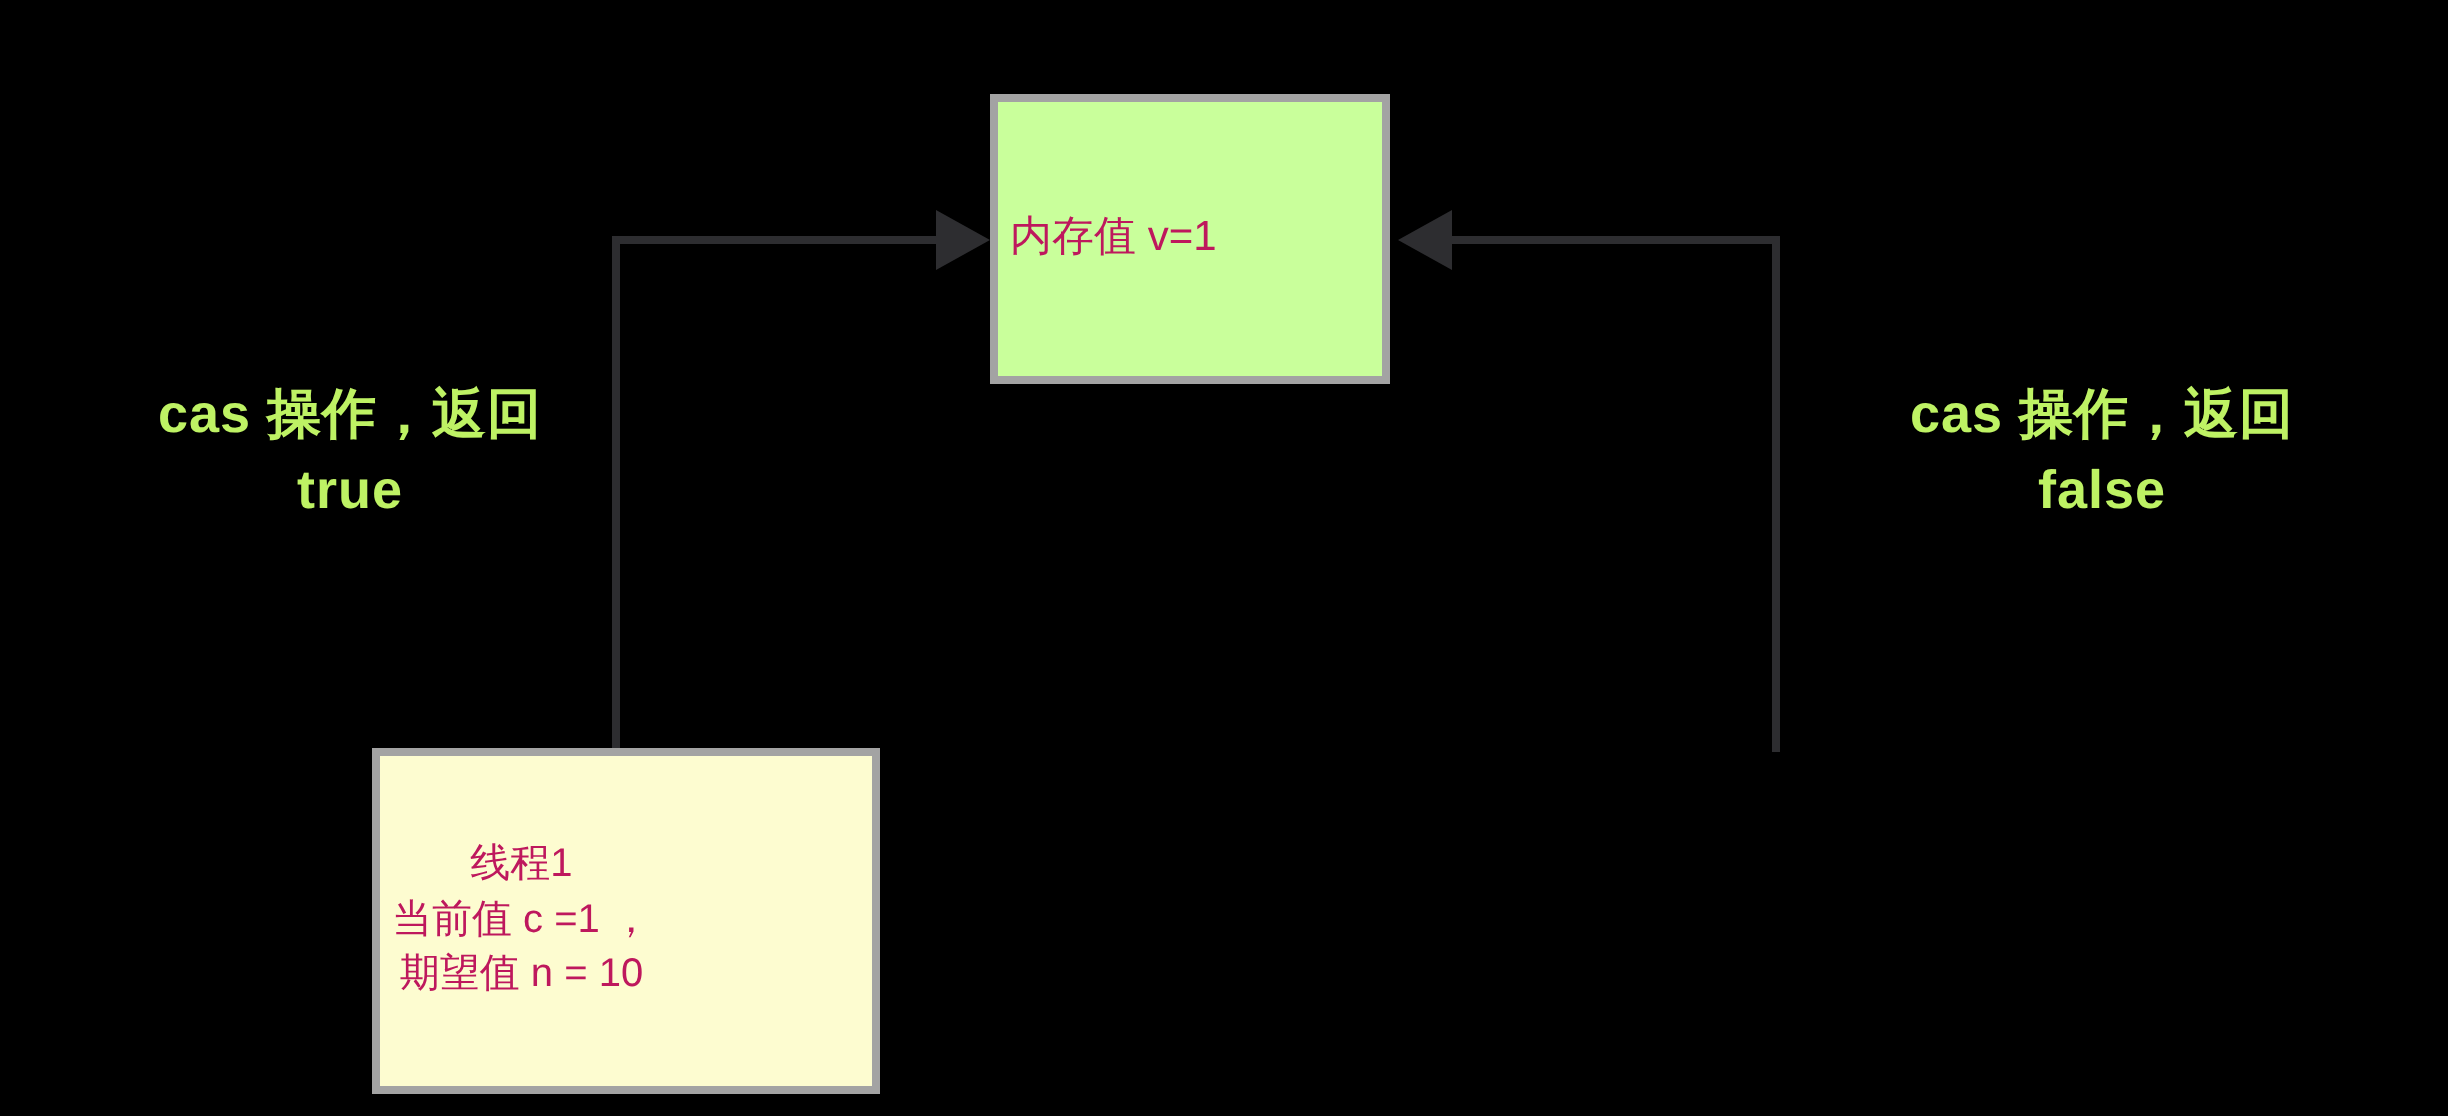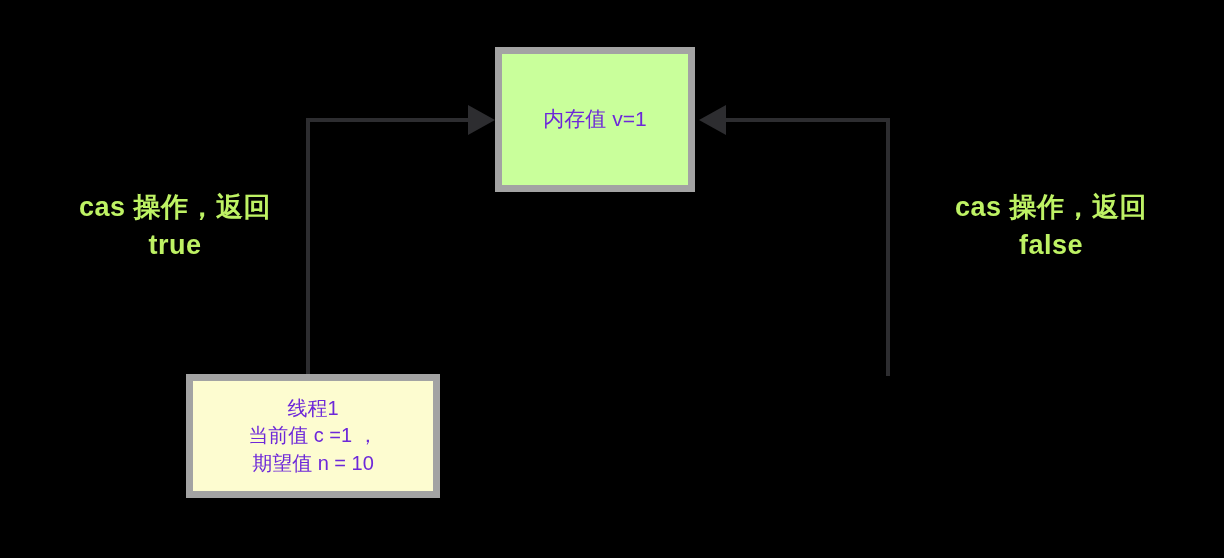--- a/index.html
+++ b/index.html
@@ -18,39 +18,39 @@
   .connector-layer {
     position: absolute;
     left: 0;
     top: 0;
     width: 1224px;
     height: 558px;
   }
   .node {
     position: absolute;
     box-sizing: border-box;
-    border: 7px solid #a3a3a3;
+    border: 4px solid #a3a3a3;
     display: flex;
     align-items: center;
-    justify-content: center;
+    justify-content: flex-start;
     text-align: center;
-    color: #6d28d9;
+    color: #be185d;
     line-height: 1.38;
   }
   .node-memory {
     left: 495px;
     top: 47px;
     width: 200px;
     height: 145px;
     background: #c9ff9b;
     font-size: 21px;
   }
   .node-thread {
     width: 254px;
-    height: 124px;
+    height: 173px;
     background: #fdfcd0;
     font-size: 20px;
     top: 374px;
   }
   .node-thread-left { left: 186px; }
   .node-thread-right { left: 758px; }
   .node-lines {
     display: block;
     white-space: pre-line;
     padding: 0 6px;

